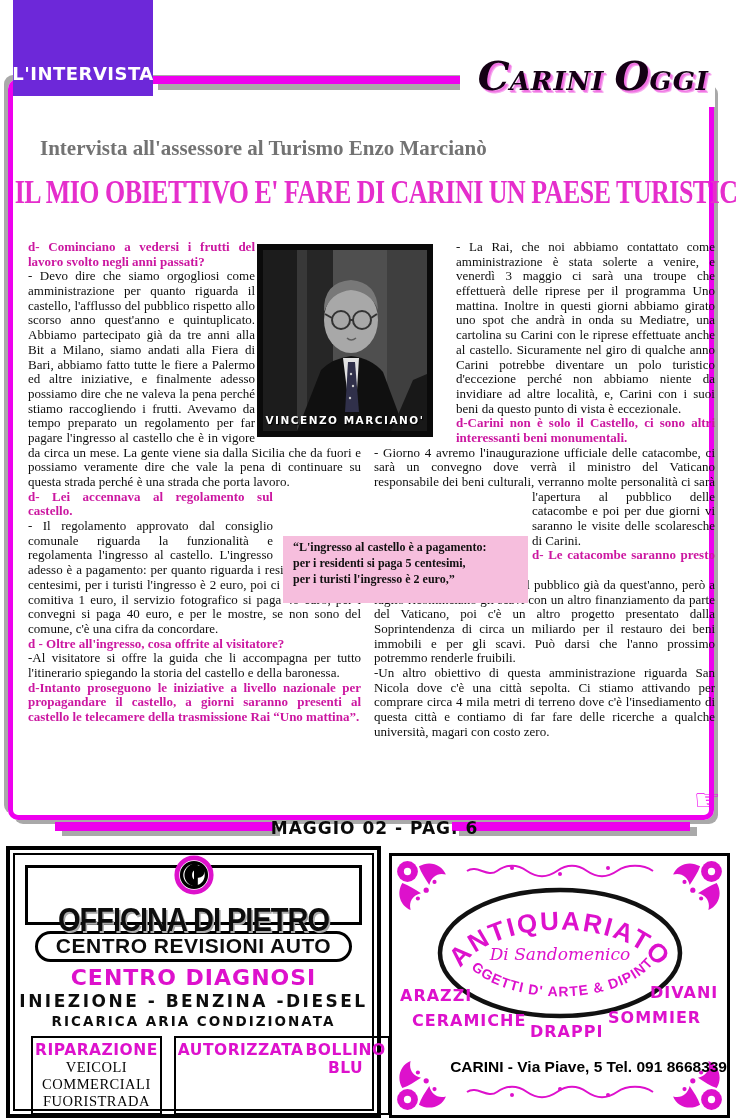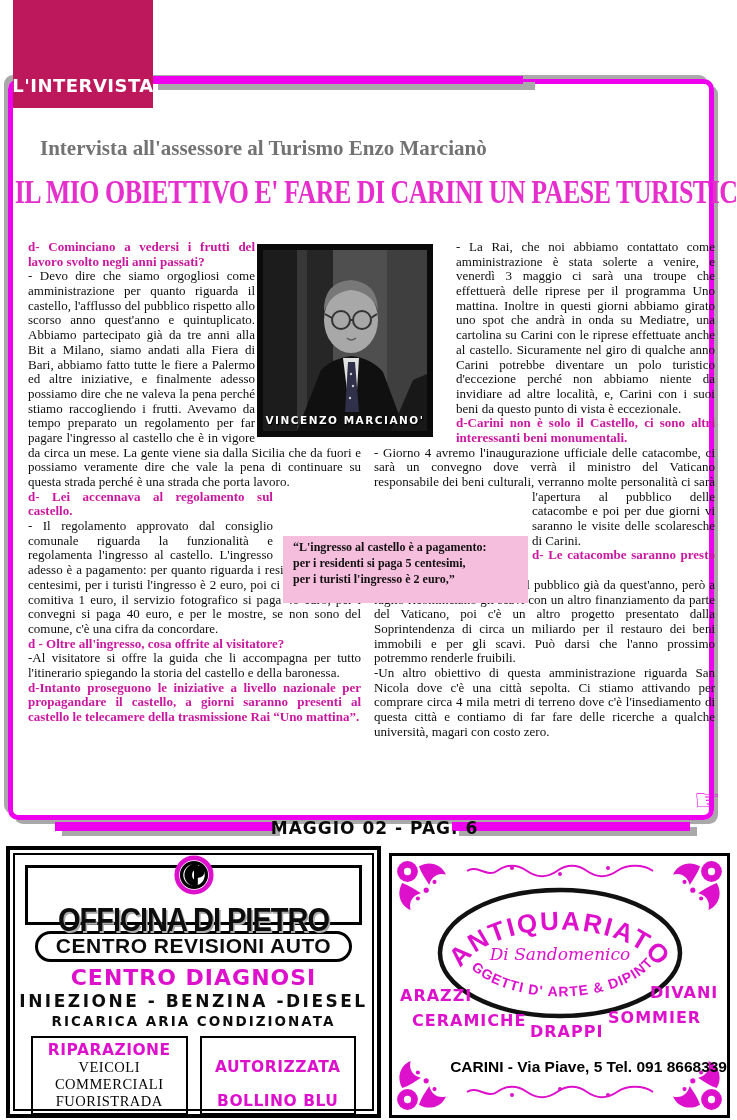--- a/index.html
+++ b/index.html
@@ -9,21 +9,21 @@
   html,body{margin:0;padding:0;background:#fff;}
   .page{position:relative;width:737px;height:1120px;background:#fff;overflow:hidden;
         font-family:"Liberation Serif",serif;color:#0d0d0d;}
 
   
   .frame{position:absolute;left:8px;top:79px;width:706px;height:741px;box-sizing:border-box;
          border:5px solid var(--magenta);border-radius:10px;z-index:1;
          box-shadow:-5px -5px 0 -1px var(--shadow-gray),5px 5px 0 -1px var(--shadow-gray);}
   .rule-shadow{position:absolute;left:158px;top:82px;width:377px;height:8px;background:var(--shadow-gray);z-index:2;}
   .header-rule{position:absolute;left:148px;top:76px;width:375px;height:8px;background:var(--magenta);z-index:3;}
-  .section-box{position:absolute;left:13px;top:0;width:140px;height:108px;background:#be185d;z-index:4;
+  .section-box{position:absolute;left:13px;top:0;width:140px;height:96px;background:#6d28d9;z-index:4;
                display:flex;align-items:flex-end;justify-content:center;padding-bottom:12px;box-sizing:border-box;}
   .section-box span{color:#fff;font-family:"DejaVu Sans",sans-serif;font-weight:bold;font-size:18px;letter-spacing:.5px;}
   .logo{position:absolute;right:22px;top:52px;z-index:4;background:#fff;padding:0 6px 8px 18px;white-space:nowrap;
         font-family:"DejaVu Serif",serif;font-style:italic;font-weight:bold;color:#140014;
         text-shadow:2px 2px 1px #ef6fe2,3px 3px 0 #f7aef0;}
   .logo .lg{font-size:40px;}
   .logo .sm{font-size:26px;letter-spacing:1px;}
 
   .kicker{position:absolute;left:40px;right:40px;top:136px;font-weight:bold;font-size:21px;color:#737373;z-index:4;}
   .headline{position:absolute;left:0;right:0;top:174px;text-align:center;font-weight:bold;font-size:27px;
@@ -77,21 +77,21 @@
   .officina-logo svg{width:42px;height:42px;display:block;}
   .officina-oval{margin:5px auto 3px;width:max-content;padding:0 18px 1px;border:3px solid #000;border-radius:22px;
                  font-weight:bold;font-size:21px;letter-spacing:.5px;font-family:"Liberation Sans",sans-serif;}
   .officina-diagnosi{color:var(--ad-magenta);font-weight:bold;font-size:22px;letter-spacing:1px;margin-top:3px;}
   .officina-iniezione{font-weight:bold;font-size:17px;letter-spacing:2.5px;margin-top:1px;}
   .officina-ricarica{font-weight:bold;font-size:13.5px;letter-spacing:2px;margin-top:2px;}
   .officina-boxrow{display:flex;gap:12px;margin:7px 16px 5px;}
   .obox{flex:1;border:2.5px solid #000;padding:3px 2px;}
   .obox-m{color:var(--ad-magenta);font-weight:bold;font-size:15.5px;letter-spacing:.5px;}
   .obox-s{font-family:"Liberation Serif",serif;font-size:14.5px;letter-spacing:.5px;color:#050505;}
-  .obox2{display:flex;flex-direction:column;justify-content:flex-end;gap:16px;}
+  .obox2{display:flex;justify-content:flex-end;gap:2px;}
 
   
   .ad-anti{position:absolute;left:389px;top:853px;width:341px;height:265px;border:3px solid #000;
            box-sizing:border-box;background:#fff;}
   .corner{position:absolute;width:54px;height:54px;color:var(--ad-magenta);}
   .corner svg{width:100%;height:100%;display:block;}
   .c-tl{left:2px;top:2px;} .c-tr{right:2px;top:2px;transform:scaleX(-1);}
   .c-bl{left:2px;bottom:2px;transform:scaleY(-1);} .c-br{right:2px;bottom:2px;transform:scale(-1,-1);}
   .vine{position:absolute;left:50%;transform:translateX(-50%);color:var(--ad-magenta);}
   .vine.vtop{top:8px;} .vine.vbottom{bottom:12px;}
@@ -106,20 +106,23 @@
 </head>
 <body>
 
 <div class="page">
 
   <div class="frame"></div>
   <div class="rule-shadow"></div>
   <div class="header-rule"></div>
   <div class="section-box">
     <span>L'INTERVISTA</span>
+  </div>
+  <div class="logo">
+    <span class="lg">C</span><span class="sm">ARINI </span><span class="lg">O</span><span class="sm">GGI</span>
   </div>
 
   <div class="kicker">Intervista all'assessore al Turismo Enzo Marcianò</div>
   <div class="headline">IL MIO OBIETTIVO E' FARE DI CARINI UN PAESE TURISTICO</div>
 
   <div class="photo">
     <svg viewBox="0 0 164 181" preserveAspectRatio="none">
       <rect width="164" height="181" fill="#4f4f4f"></rect>
       <rect x="0" width="34" height="181" fill="#1c1c1c"></rect>
       <rect x="34" width="10" height="181" fill="#383838"></rect>

